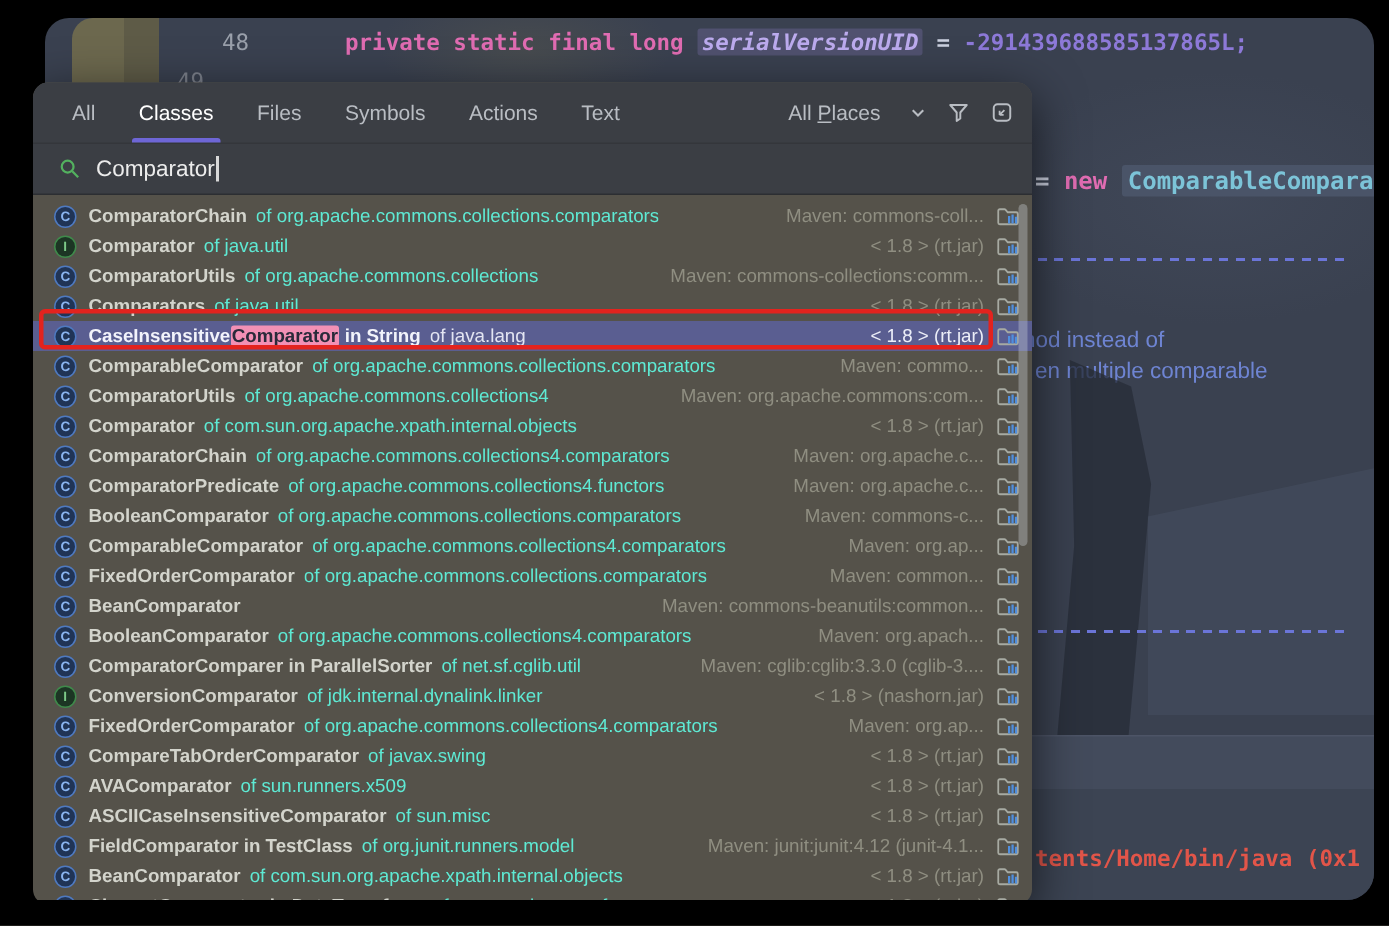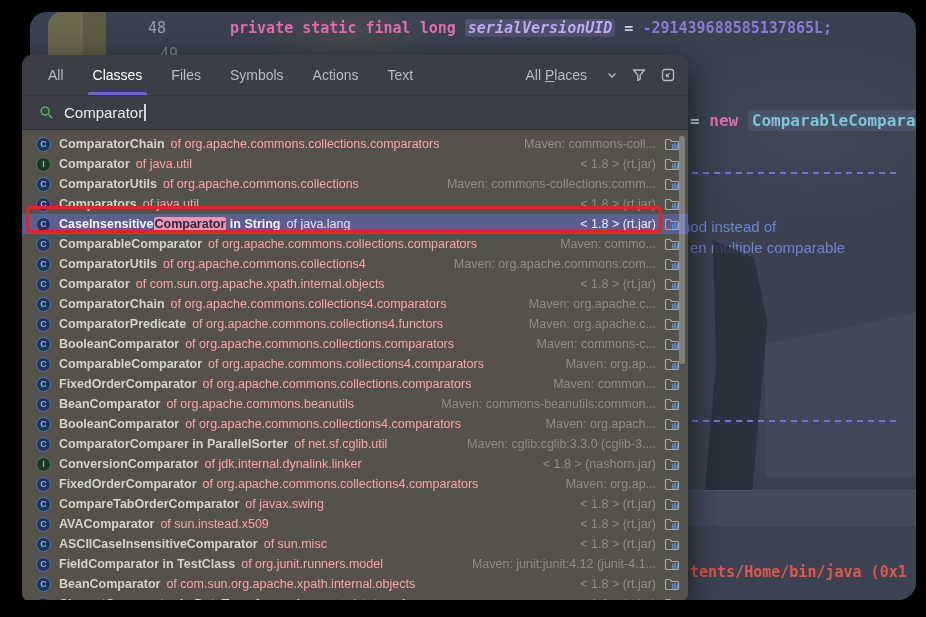--- a/index.html
+++ b/index.html
@@ -9,21 +9,21 @@
   
   .window{position:absolute;left:30px;top:12px;width:886px;height:588px;
     background:#3a4150;border-radius:16px 18px 18px 16px;overflow:hidden;
     background-image:
       radial-gradient(140px 60px at 320px 20px, rgba(104,100,74,.28), transparent 70%),
       radial-gradient(220px 120px at 780px 120px, rgba(70,78,96,.5), transparent 70%);}
   .olive-block{position:absolute;left:18px;top:0;width:58px;height:43px;
     background:linear-gradient(90deg,#6c684e 0 60%,#5e5b47 60%);border-radius:14px 0 0 0;}
   .gutter-num{position:absolute;left:96px;top:7px;width:40px;text-align:right;
     font-family:"DejaVu Sans Mono",monospace;font-size:15px;color:#9aa0ab;}
-  .gutter-num2{position:absolute;left:108px;top:33px;width:40px;text-align:right;
+  .gutter-num2{position:absolute;left:88px;top:33px;width:40px;text-align:left;
     font-family:"DejaVu Sans Mono",monospace;font-size:15px;color:#7c818c;}
   .code-line{position:absolute;left:200px;top:7px;white-space:nowrap;
     font-family:"DejaVu Sans Mono",monospace;font-size:15px;font-weight:bold;}
   .tok-kw{color:#e06cb2;}
   .tok-field{color:#bcabee;background:rgba(158,140,225,.22);border-radius:2px;padding:0 3px;font-style:italic;}
   .tok-op{color:#ccd1e0;}
   .tok-val{color:#8d79d8;}
 
   
   .rcode{position:absolute;left:660px;top:99px;white-space:nowrap;
@@ -75,21 +75,21 @@
     font-size:12.5px;white-space:nowrap;}
   .row.selected{background:#5a5e91;}
   .cicon{width:15px;height:15px;border-radius:50%;box-sizing:border-box;
     font-size:9px;font-weight:bold;display:flex;align-items:center;justify-content:center;
     margin-right:8px;flex:none;font-family:"Liberation Sans",sans-serif;}
   .icon-class{background:#203456;border:1.5px solid #4e79c0;color:#8ab4f0;}
   .icon-interface{background:#1c3524;border:1.5px solid #3f8a4b;color:#7cc987;}
   .rname{color:#d3d4cc;font-weight:bold;flex:none;}
   .row.selected .rname{color:#f2f3fb;}
   .match{background:#f290b5;color:#2a2a3a;border-radius:2px;padding:0 1px;}
-  .rqual{color:#fca5a5;margin-left:6px;overflow:hidden;flex:0 1 auto;}
+  .rqual{color:#5eead4;margin-left:6px;overflow:hidden;flex:0 1 auto;}
   .row.selected .rqual{color:#e3e5f2;}
   .rspacer{flex:1 1 8px;min-width:8px;}
   .rloc{color:#8f8e81;margin-right:8px;flex:none;}
   .row.selected .rloc{color:#eceef8;}
   .jar-icon{flex:none;}
 
   .scroll-thumb{position:absolute;right:3px;top:81px;width:6px;height:228px;
     background:rgba(210,214,222,.35);border-radius:3px;z-index:6;}
 
   .red-box{position:absolute;left:4px;top:151px;width:636px;height:27px;
@@ -394,21 +394,20 @@
               <rect x="8" y="7" width="1.5" height="5"></rect>
               <rect x="10.3" y="6" width="1.5" height="6"></rect>
               <rect x="12.6" y="7.5" width="1.5" height="4.5"></rect>
             </g>
           </svg>
         </span>
       </div>
       <div class="row">
         <span class="cicon icon-class">C</span>
         <span class="rname">BeanComparator</span>
-        <span class="rqual">of org.apache.commons.beanutils</span>
         <span class="rspacer"></span>
         <span class="rloc">Maven: commons-beanutils:common...</span>
         <span style="display: flex;">
           <svg class="jar-icon" width="16" height="14" viewBox="0 0 16 14">
             <path d="M1.5 3.5v8a1 1 0 001 1h11a1 1 0 001-1v-6a1 1 0 00-1-1H7.8L6.3 2.8a1 1 0 00-.7-.3H2.5a1 1 0 00-1 1z" fill="none" stroke="#a7aaa2" stroke-width="1.2"></path>
             <g fill="#4f8fe0">
               <rect x="8" y="7" width="1.5" height="5"></rect>
               <rect x="10.3" y="6" width="1.5" height="6"></rect>
               <rect x="12.6" y="7.5" width="1.5" height="4.5"></rect>
             </g>
@@ -496,21 +495,21 @@
               <rect x="8" y="7" width="1.5" height="5"></rect>
               <rect x="10.3" y="6" width="1.5" height="6"></rect>
               <rect x="12.6" y="7.5" width="1.5" height="4.5"></rect>
             </g>
           </svg>
         </span>
       </div>
       <div class="row">
         <span class="cicon icon-class">C</span>
         <span class="rname">AVAComparator</span>
-        <span class="rqual">of sun.instead.x509</span>
+        <span class="rqual">of sun.runners.x509</span>
         <span class="rspacer"></span>
         <span class="rloc">&lt; 1.8 &gt; (rt.jar)</span>
         <span style="display: flex;">
           <svg class="jar-icon" width="16" height="14" viewBox="0 0 16 14">
             <path d="M1.5 3.5v8a1 1 0 001 1h11a1 1 0 001-1v-6a1 1 0 00-1-1H7.8L6.3 2.8a1 1 0 00-.7-.3H2.5a1 1 0 00-1 1z" fill="none" stroke="#a7aaa2" stroke-width="1.2"></path>
             <g fill="#4f8fe0">
               <rect x="8" y="7" width="1.5" height="5"></rect>
               <rect x="10.3" y="6" width="1.5" height="6"></rect>
               <rect x="12.6" y="7.5" width="1.5" height="4.5"></rect>
             </g>

